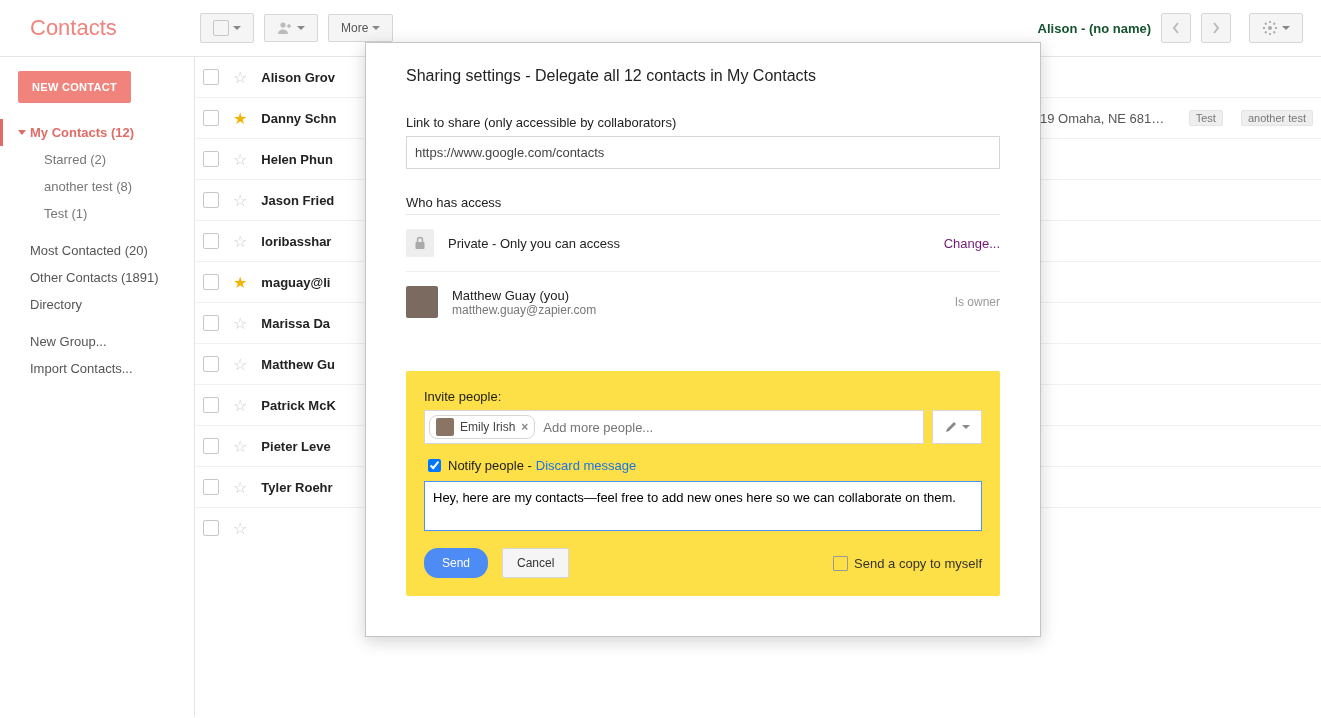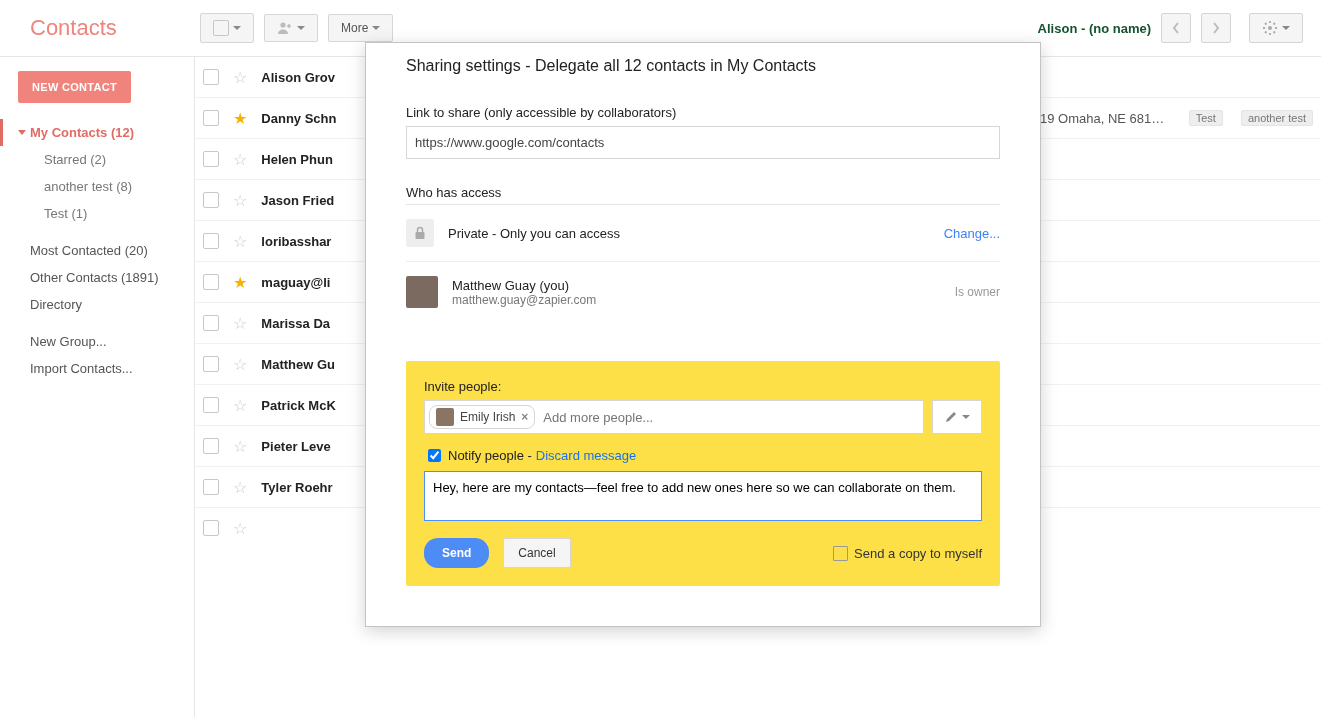--- a/index.html
+++ b/index.html
@@ -22,47 +22,47 @@
   .nav .expand{position:relative;}
   .nav .expand::before{content:"";position:absolute;left:15px;top:11px;width:0;height:0;border-left:4px solid transparent;border-right:4px solid transparent;border-top:5px solid #e06c65;}
   .list{flex:1;border-left:1px solid #e5e5e5;min-height:660px;}
   .row{display:flex;align-items:center;height:40px;border-bottom:1px solid #f1f1f1;padding:0 8px;gap:14px;}
   .chk{width:14px;height:14px;border:1px solid #c7c7c7;border-radius:2px;}
   .star{color:#ccc;font-size:16px;}
   .star.gold{color:#f5b301;}
   .name{font-weight:bold;color:#222;width:240px;white-space:nowrap;overflow:hidden;text-overflow:ellipsis;}
   .addr{color:#555;white-space:nowrap;overflow:hidden;text-overflow:ellipsis;flex:0 0 210px;margin-left:auto;margin-right:6px;}
   .tag{background:#eee;border:1px solid #e4e4e4;border-radius:2px;padding:1px 6px;font-size:11px;color:#777;margin-left:4px;} 
-  .dialog{position:absolute;left:365px;top:42px;width:594px;background:#fff;border:1px solid #c3c3c3;box-shadow:0 4px 16px rgba(0,0,0,0.18);padding:14px 40px 40px;}
+  .dialog{position:absolute;left:365px;top:42px;width:594px;background:#fff;border:1px solid #c3c3c3;box-shadow:0 4px 16px rgba(0,0,0,0.18);padding:24px 40px 40px;}
   .dialog h2{font-size:16px;font-weight:400;margin:0 0 30px;color:#222;}
   .lbl{font-size:13px;color:#222;margin-bottom:6px;}
   .txt{width:100%;border:1px solid #d6d6d6;padding:8px 8px;font-size:13px;color:#444;box-sizing:border-box;}
   .section{margin-top:26px;}
   .access-row{display:flex;align-items:center;padding:14px 0;border-bottom:1px solid #eee;gap:14px;}
   .access-row:last-child{border-bottom:none;}
   .square{width:28px;height:28px;background:#eee;border-radius:2px;display:flex;align-items:center;justify-content:center;color:#999;}
   .avatar{width:32px;height:32px;background:#7a6a5f;border-radius:2px;}
   .access-main{flex:1;font-size:13px;color:#222;}
   .access-sub{color:#777;font-size:12px;}
-  .change-link{color:#3b82f6;font-size:13px;cursor:pointer;}
+  .change-link{color:#701a75;font-size:13px;cursor:pointer;}
   .owner{color:#999;font-size:12px;}
   .hr{height:1px;background:#e6e6e6;margin:4px 0 0;}
   .invite-panel{background:#fde047;border-radius:2px;padding:18px;margin-top:39px;}
   .invite-row{display:flex;gap:8px;margin-top:6px;}
   .chipbox{flex:1;border:1px solid #d6d6d6;background:#fff;display:flex;align-items:center;padding:4px;gap:6px;}
   .chip{display:flex;align-items:center;gap:6px;background:#fff;border:1px solid #d6d6d6;border-radius:8px;padding:2px 6px;color:#444;font-size:12px;}
   .chip .ava{width:18px;height:18px;background:#8a7564;border-radius:2px;}
   .chip .x{color:#888;font-weight:bold;cursor:pointer;}
   .addmore{border:none;outline:none;font-size:13px;color:#888;flex:1;}
   .pencilbtn{width:48px;border:1px solid #d6d6d6;background:#fff;display:flex;align-items:center;justify-content:center;color:#888;gap:4px;}
   .notify-row{margin-top:12px;font-size:13px;color:#222;display:flex;align-items:center;gap:4px;}
   .notify-row a{color:#1a73e8;text-decoration:none;}
   .msg{width:100%;box-sizing:border-box;margin-top:6px;border:1px solid #4d90fe;outline:none;padding:8px;font-family:inherit;font-size:13px;resize:none;height:50px;}
   .actions{display:flex;align-items:center;gap:14px;margin-top:14px;}
-  .primary{background:#4d8bf5;color:#fff;border:none;border-radius:14px;padding:8px 18px;font-size:12px;font-weight:bold;cursor:pointer;}
+  .primary{background:#4d8bf5;color:#fff;border:none;border-radius:14px;padding:8px 18px;font-size:12px;font-weight:normal;cursor:pointer;}
   .secondary{background:#f5f5f5;border:1px solid #d6d6d6;border-radius:2px;padding:7px 14px;font-size:12px;color:#333;cursor:pointer;}
   .sendcopy{margin-left:auto;display:flex;align-items:center;gap:6px;color:#333;font-size:13px;}
   .cb{width:13px;height:13px;border:1px solid #999;border-radius:1px;display:inline-block;}
 </style>
 </head>
 <body>
 
 <div class="topbar">
   <div class="app-title">Contacts</div>
   <div class="toolbar">

